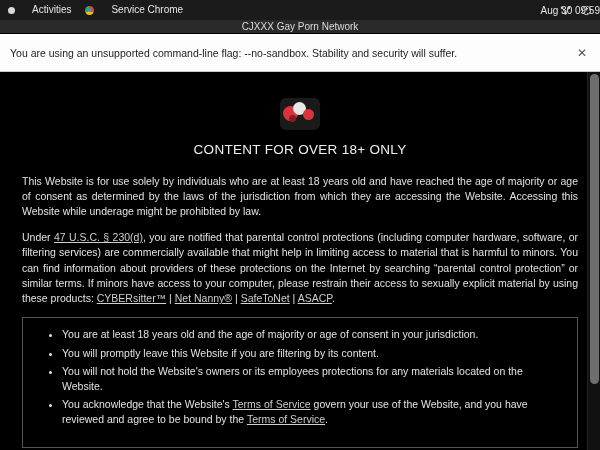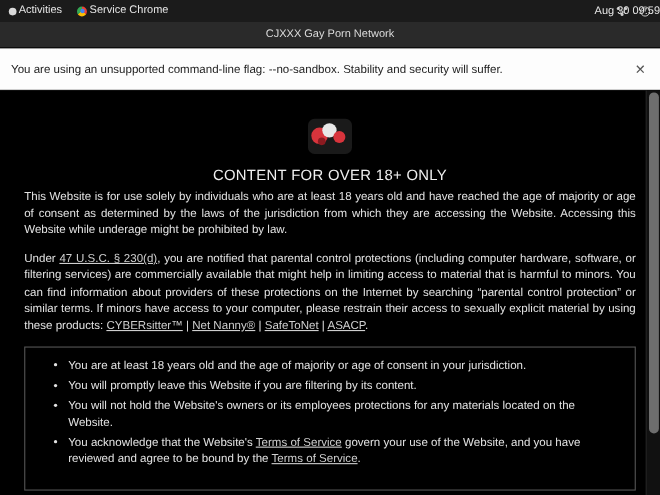--- a/index.html
+++ b/index.html
@@ -14,21 +14,21 @@
   .topbar {
     height: 20px;
     background: #1b1b1b;
     color: #e6e6e6;
     display: flex;
     align-items: center;
     font-size: 10px;
     position: relative;
   }
   .topbar-left { display: flex; align-items: center; gap: 14px; padding-left: 8px; }
-  .tb-item { display: flex; align-items: center; gap: 2px; line-height: 1; }
+  .tb-item { display: flex; align-items: center; gap: 17px; line-height: 1; }
   .dot { width: 7px; height: 7px; border-radius: 50%; background: #d9d9d9; display: inline-block; }
   .chrome-dot {
     width: 9px; height: 9px; border-radius: 50%;
     background: conic-gradient(#ea4335 0 33%, #fbbc05 0 66%, #34a853 0 100%);
     position: relative; display: inline-block;
   }
   .chrome-dot::after {
     content: ""; position: absolute; left: 2.5px; top: 2.5px;
     width: 4px; height: 4px; border-radius: 50%; background: #4285f4;
   }
@@ -37,21 +37,21 @@
     font-size: 10px; color: #e6e6e6; pointer-events: none;
   }
   .topbar-right {
     margin-left: auto; display: flex; align-items: center; gap: 10px;
     padding-right: 8px; position: relative; z-index: 2;
   }
   .sysicon { width: 11px; height: 11px; display: inline-block; opacity: .92; }
 
   
   .titlebar {
-    height: 24px;
+    height: 14px;
     background: #2a2a2a;
     color: #dcdcdc;
     font-size: 10px;
     display: flex; align-items: center; justify-content: center;
     border-bottom: 1px solid #000;
   }
 
   
   .infobar {
     height: 38px;
@@ -98,21 +98,21 @@
   .b2 { width: 13px; height: 13px; background: #e8e8e8; left: 13px; top: 4px; }
   .b3 { width: 11px; height: 11px; background: #d8343c; left: 23px; top: 11px; }
   .b4 { width: 7px; height: 7px; background: #8b1a20; left: 9px; top: 17px; }
 
   h1.heading {
     text-align: center;
     font-size: 13.5px;
     font-weight: 400;
     letter-spacing: .3px;
     color: #f0f0f0;
-    margin: 10px 0 2px;
+    margin: 10px 0 14px;
   }
   p.para { margin-bottom: 11px; text-align: justify; }
   a { color: #cfcfcf; }
 
   .agreebox {
     border: 1px solid #555;
     padding: 9px 11px 10px;
     margin-top: 6px;
   }
   .agreebox .lead { font-weight: bold; margin-bottom: 6px; font-size: 10.5px; }

